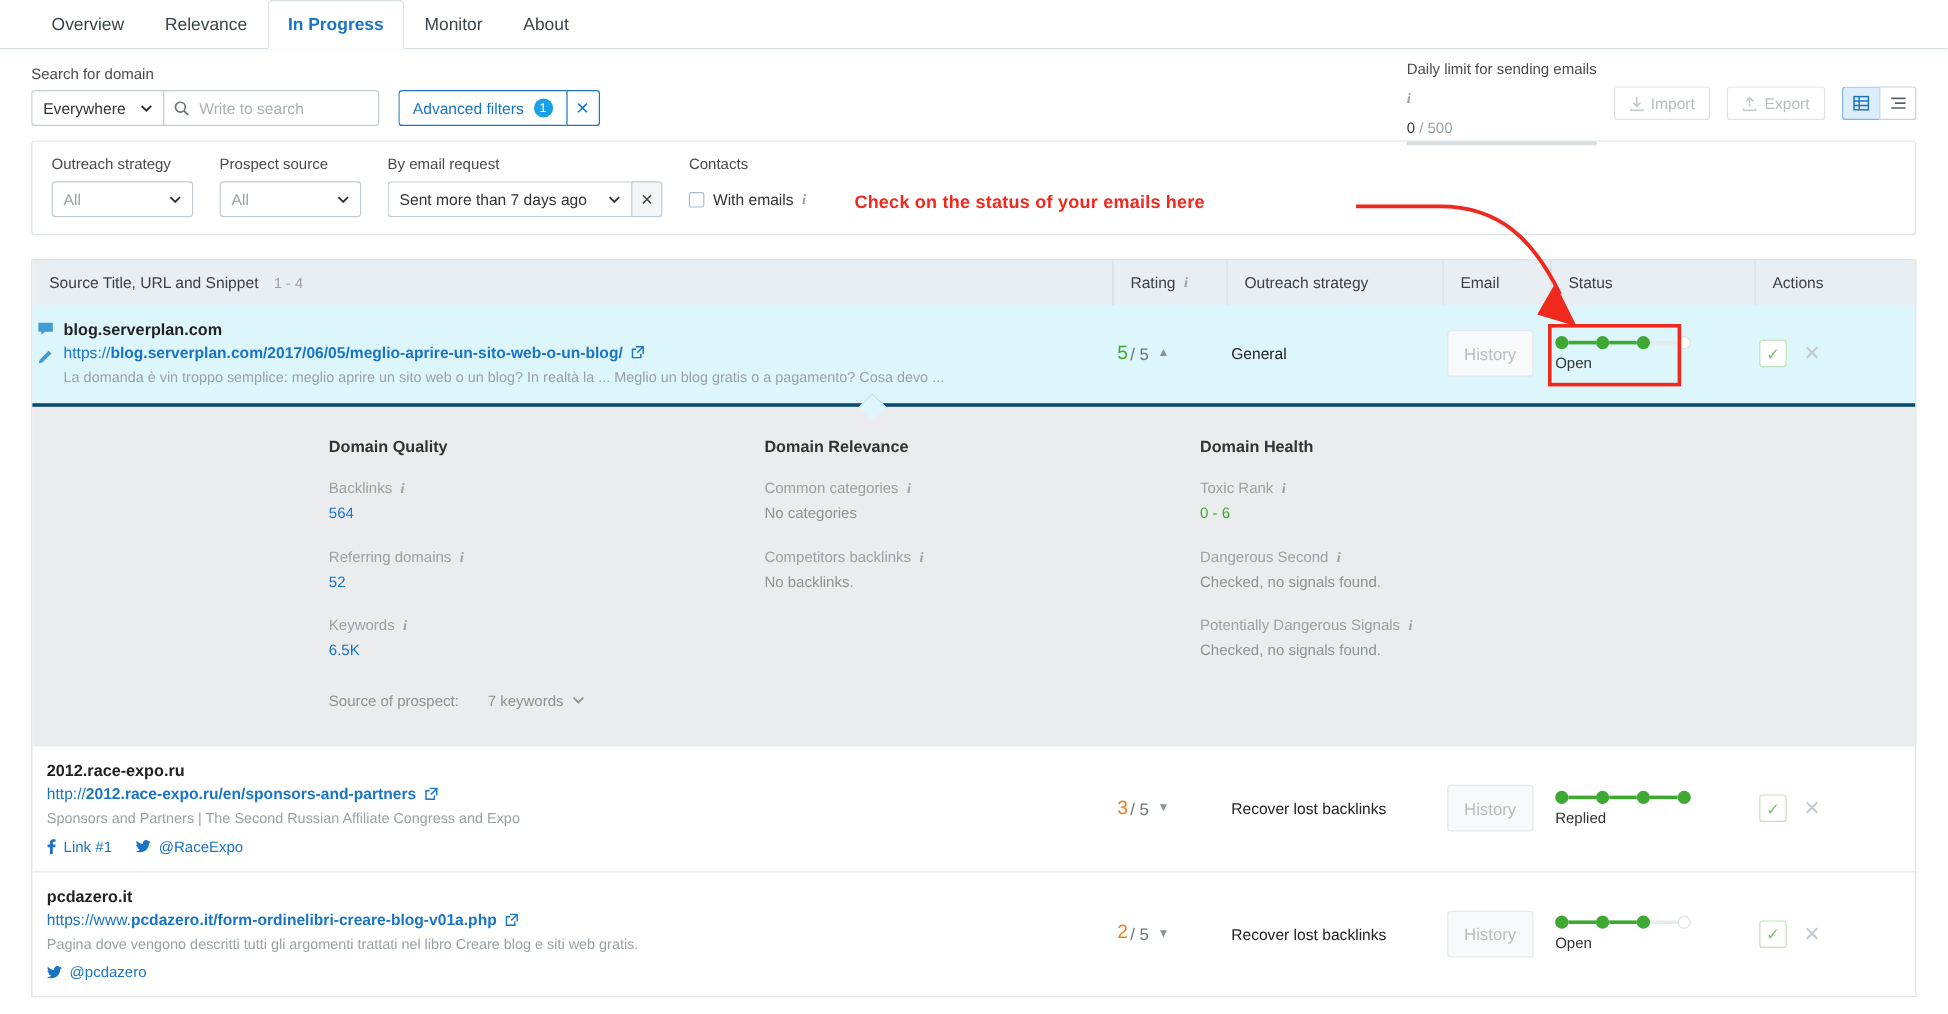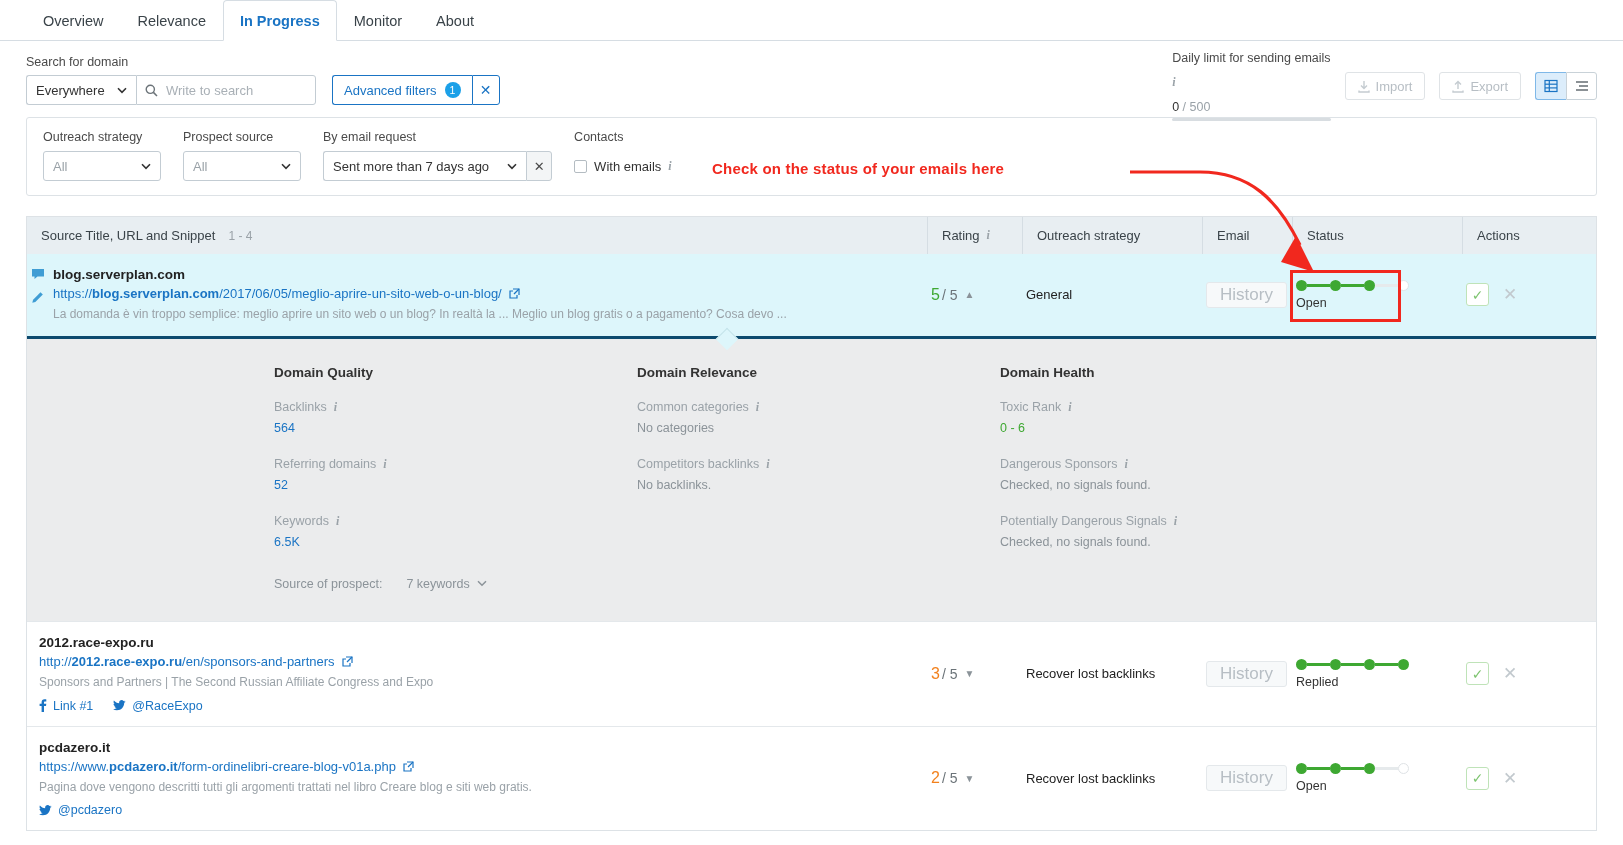--- a/index.html
+++ b/index.html
@@ -168,37 +168,37 @@
   .th .cnt { color: #9aa2a8; font-size: 12px; margin-left: 6px; }
 
   .row { display: flex; align-items: stretch; border-top: 1px solid #e4e8eb; position: relative; }
   .row.expanded-head { background: #ddf6fb; border-top: none; }
   .cell { padding: 13px 4px; display: flex; align-items: center; }
   .cell.top { align-items: flex-start; }
 
   .src-title { font-weight: bold; font-size: 13.5px; color: #222; margin-bottom: 4px; display: flex; align-items: center; gap: 8px; }
   .src-url { font-size: 13px; color: #1a74c4; margin-bottom: 5px; display: flex; align-items: center; gap: 7px; }
   .src-url .dom { font-weight: bold; }
-  .src-url .rest { color: #1a74c4; }
+  .src-url .rest { color: #1a74c4; font-weight: bold; }
   .src-snip { font-size: 12px; color: #9aa2a8; line-height: 1.4; }
   .src-social { display: flex; gap: 20px; margin-top: 8px; font-size: 12.5px; color: #1a74c4; align-items: center; }
   .src-social span { display: flex; align-items: center; gap: 6px; }
   .src-body { padding-left: 22px; position: relative; }
   .leadicon { position: absolute; left: 0; top: 1px; }
   .leadicon2 { position: absolute; left: 0; top: 24px; }
 
   .rating { font-size: 14px; color: #6b7378; display: flex; align-items: center; gap: 2px; }
   .rating .big { font-size: 16px; }
   .rating .g { color: #3ea832; }
   .rating .o { color: #f2811d; }
   .chev { margin-left: 5px; color: #8b9399; font-size: 10px; }
 
   .btn-history {
-    height: 26px; padding: 0 13px; border: 1px solid #e4e8eb; background: #f7f9fa;
-    border-radius: 3px; color: #b7bec4; font-size: 17px; cursor: pointer;
+    height: 39px; padding: 0 13px; border: 1px solid #e4e8eb; background: #f7f9fa;
+    border-radius: 3px; color: #b7bec4; font-size: 14px; cursor: pointer;
     display: flex; align-items: center;
   }
 
   .statuswrap { display: flex; flex-direction: column; gap: 5px; }
   .dots { display: flex; align-items: center; }
   .dot { width: 11px; height: 11px; border-radius: 50%; background: #3ea832; }
   .dot.empty { background: #fff; border: 1.5px solid #dfe3e6; }
   .seg { width: 23px; height: 3px; background: #3ea832; }
   .seg.off { background: #e6eaec; }
   .status-label { font-size: 12.5px; color: #333; }
@@ -509,21 +509,21 @@
         <div class="dcol-title">Domain Health</div>
         <div class="dfield">
           <div class="dfield-label">
               <span>Toxic Rank</span>
               <span class="ico-i">i</span>
             </div>
           <div class="dfield-val green">0 - 6</div>
         </div>
         <div class="dfield">
           <div class="dfield-label">
-              <span>Dangerous Sponsors</span>
+              <span>Dangerous Second</span>
               <span class="ico-i">i</span>
             </div>
           <div class="dfield-val muted">Checked, no signals found.</div>
         </div>
         <div class="dfield">
           <div class="dfield-label">
               <span>Potentially Dangerous Signals</span>
               <span class="ico-i">i</span>
             </div>
           <div class="dfield-val muted">Checked, no signals found.</div>

